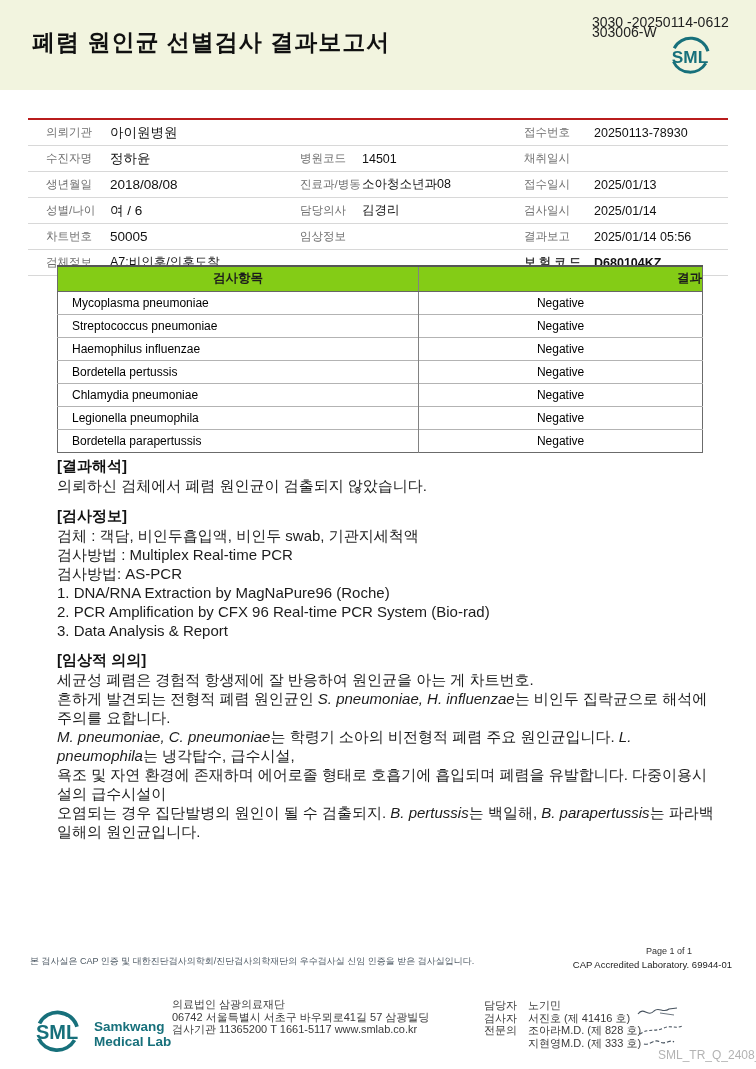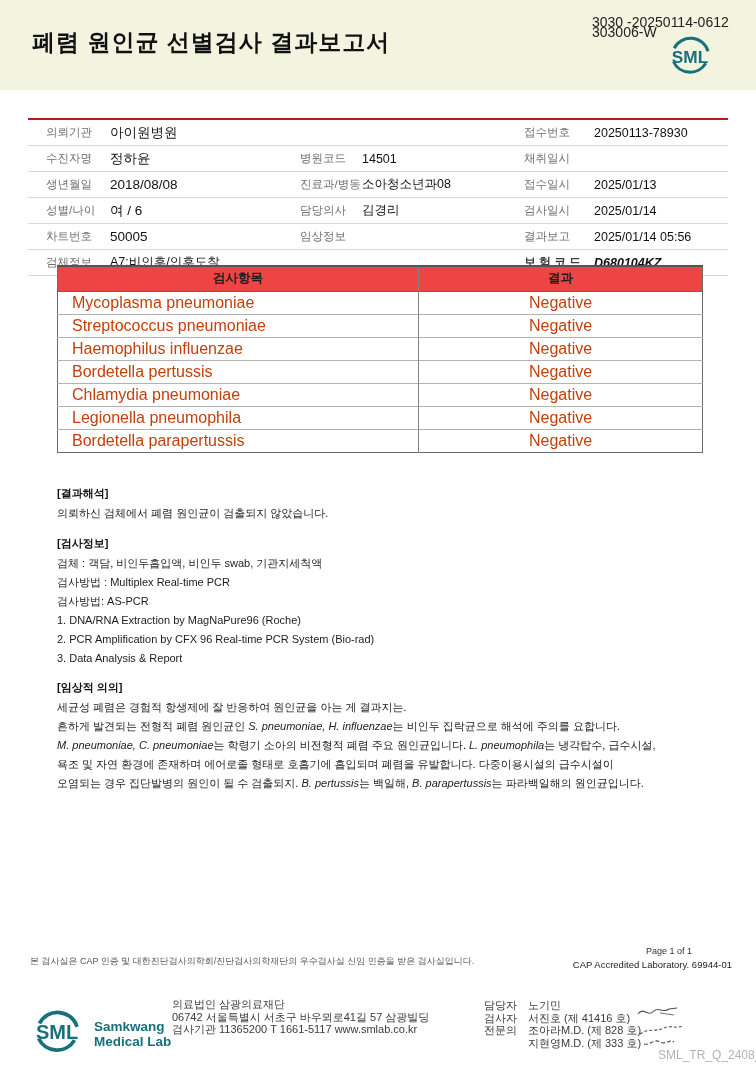--- a/index.html
+++ b/index.html
@@ -17,35 +17,35 @@
   .sml-txt { fill:#17707b; font-weight:bold; font-family:"Liberation Sans",sans-serif; }
 
   
   .info { position:absolute; left:28px; top:100px; width:700px; border-top:2px solid #b91c1c;margin-top:18px; }
   .info-row { display:grid; grid-template-columns:64px 190px 62px 162px 70px 1fr; align-items:center;
               height:26px; border-bottom:1px solid #d8d8d8; padding-left:18px; }
   .ilabel { font-size:11.5px; color:#6e6e6e; }
   .ival   { font-size:12.5px; color:#111; }
   .ival.big { font-size:13.5px; }
   .ilabel.ins { font-weight:bold; letter-spacing:3px; color:#3d3d3d; font-size:12px; }
-  .ival.ins { font-weight:bold;font-style:italic; }
+  .ival.ins { font-weight:bold; }
 
   
   .results { position:absolute; left:57px; top:265px; width:646px; border-collapse:collapse;
              border:1px solid #6b6b6b; border-top:2px solid #555; }
-  .results th { background:#ef4444; font-size:12.5px; font-weight:bold; height:25px; text-align:center;
+  .results th { background:#84cc16; font-size:12.5px; font-weight:bold; height:25px; text-align:center;
                 border-bottom:1px solid #666; }
-  .results td { font-size:16px; height:23px; color:#c2410c; }
+  .results td { font-size:12px; height:23px; color:#000000; }
   .results td.name { text-align:left; padding-left:14px; }
   .results td.res  { text-align:center; }
-  .results .c2 { border-left:1px solid #828282; }
+  .results .c2 { border-left:1px solid #828282;text-align:right; }
   .results tbody tr + tr td { border-top:1px solid #b3b3b3; }
 
   
-  .section { position:absolute; left:57px; font-size:11px; line-height:19px; color:#1c1c1c;margin-top:28px; }
+  .section { position:absolute; left:57px; font-size:15px; line-height:19px; color:#1c1c1c; }
   .section .shead { font-weight:bold; color:#111; margin-bottom:1px; }
   .section i { font-style:italic; }
 
   
   .fineprint { position:absolute; left:30px; top:948px; width:600px; height:22px; font-size:9px; }
   .fineprint .fp1 { position:absolute; left:0; top:0; color:#7d8b9a; }
   .fineprint .fp2 { position:absolute; left:0; top:7px; color:#4c5863; }
   .pagemeta1 { position:absolute; right:64px; top:946px; font-size:9px; color:#333; }
   .pagemeta2 { position:absolute; right:24px; top:959px; font-size:9.5px; color:#222; }
 
@@ -182,21 +182,21 @@
     <div>검체 : 객담, 비인두흡입액, 비인두 swab, 기관지세척액</div>
     <div>검사방법 : Multiplex Real-time PCR</div>
     <div>검사방법: AS-PCR</div>
     <div>1. DNA/RNA Extraction by MagNaPure96 (Roche)</div>
     <div>2. PCR Amplification by CFX 96 Real-time PCR System (Bio-rad)</div>
     <div>3. Data Analysis &amp; Report</div>
   </div>
 
   <div class="section" style="top:650px; width:660px;">
     <div class="shead">[임상적 의의]</div>
-    <div><span>세균성 폐렴은 경험적 항생제에 잘 반응하여 원인균을 아는 게 결과지는.</span></div>
+    <div><span>세균성 폐렴은 경험적 항생제에 잘 반응하여 원인균을 아는 게 차트번호.</span></div>
     <div><span>흔하게 발견되는 전형적 폐렴 원인균인 </span><i>S. pneumoniae, H. influenzae</i><span>는 비인두 집락균으로 해석에 주의를 요합니다.</span></div>
     <div><i>M. pneumoniae, C. pneumoniae</i><span>는 학령기 소아의 비전형적 폐렴 주요 원인균입니다. </span><i>L. pneumophila</i><span>는 냉각탑수, 급수시설,</span></div>
     <div><span>욕조 및 자연 환경에 존재하며 에어로졸 형태로 호흡기에 흡입되며 폐렴을 유발합니다. 다중이용시설의 급수시설이</span></div>
     <div><span>오염되는 경우 집단발병의 원인이 될 수 검출되지. </span><i>B. pertussis</i><span>는 백일해, </span><i>B. parapertussis</i><span>는 파라백일해의 원인균입니다.</span></div>
   </div>
 
   <div class="fineprint">
     <div class="fp2">본 검사실은 CAP 인증 및 대한진단검사의학회/진단검사의학재단의 우수검사실 신임 인증을 받은 검사실입니다.</div>
   </div>
   <div class="pagemeta1">Page 1 of 1</div>

